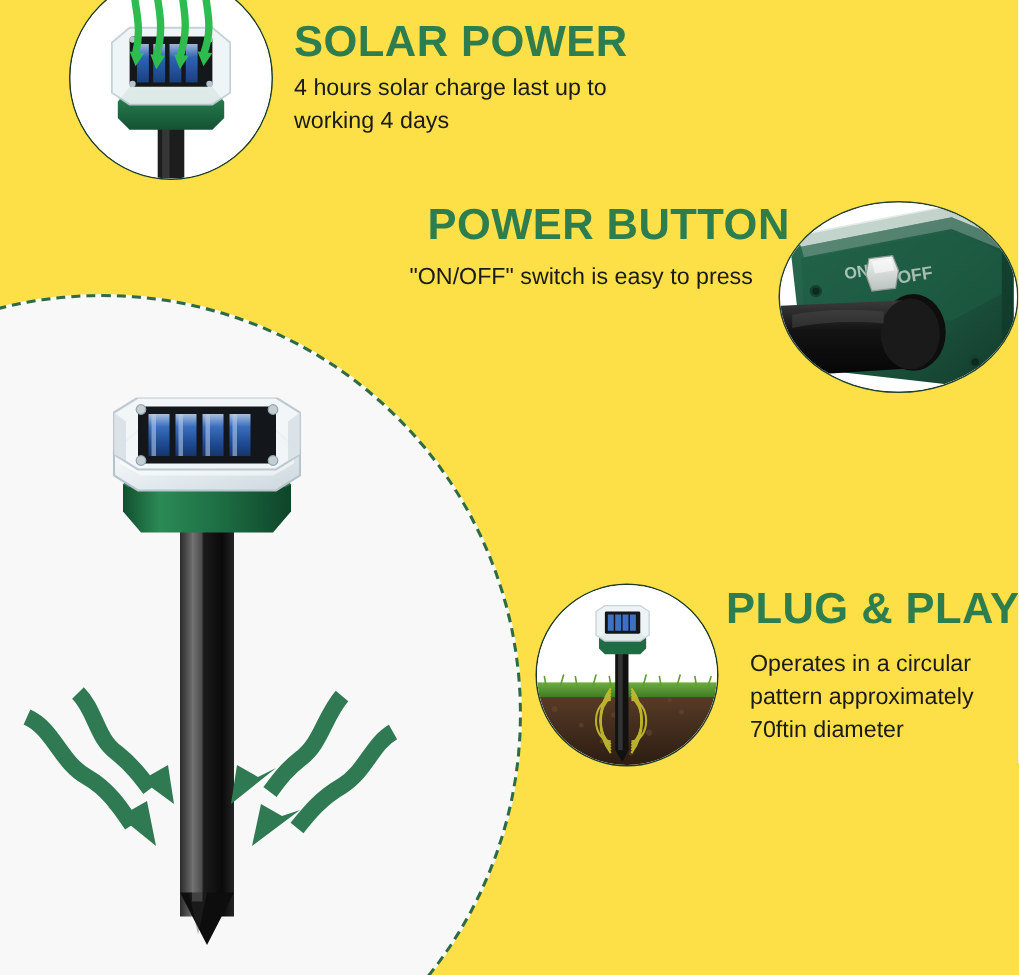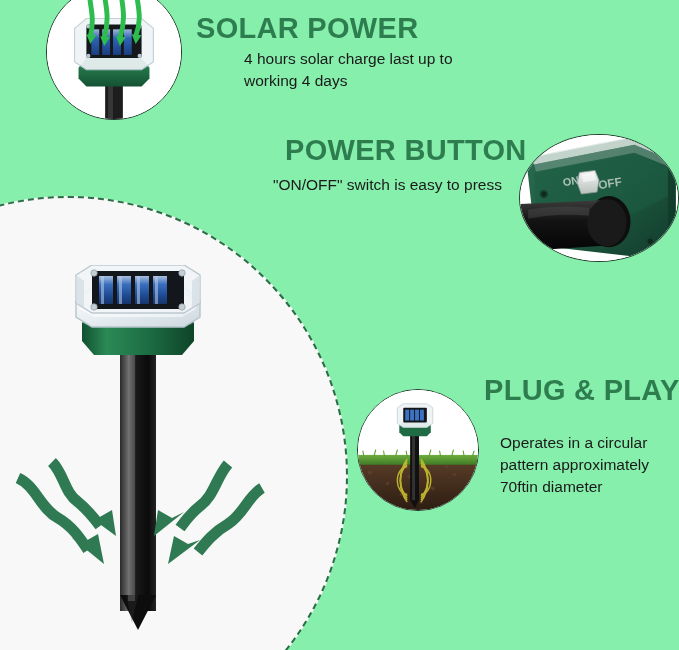--- a/index.html
+++ b/index.html
@@ -7,21 +7,21 @@
     padding: 0;
     background: #ffffff;
   }
   body {
     font-family: "Liberation Sans", sans-serif;
   }
   #infographic {
     position: relative;
     width: 679px;
     height: 650px;
-    background: #86efac;
+    background: #fde047;
     overflow: hidden;
   }
 
   
   .arc-region {
     position: absolute;
     left: -212px;
     top: 196px;
     width: 560px;
     height: 560px;
@@ -42,26 +42,26 @@
   }
   .feature-desc {
     position: absolute;
     color: #1a1a1a;
     font-size: 15.5px;
     line-height: 1.42;
     white-space: pre-line;
   }
 
   #title-solar   { left: 196px; top: 14px;  font-size: 29px; }
-  #desc-solar    { left: 196px; top: 48px;  width: 260px; margin-left: 48px; }
+  #desc-solar    { left: 196px; top: 48px;  width: 260px; }
 
   #title-power   { left: 285px; top: 136px; font-size: 29px; }
   #desc-power    { left: 273px; top: 174px; width: 270px; }
 
-  #title-plug    { left: 484px; top: 376px; font-size: 29px; }
+  #title-plug    { left: 484px; top: 392px; font-size: 29px; }
   #desc-plug     { left: 500px; top: 432px; width: 190px; }
 
   
   .circle-frame {
     position: absolute;
     border-radius: 50%;
     border: 1.6px solid #1d3a2a;
     overflow: hidden;
     box-sizing: border-box;
     background: #ffffff;

